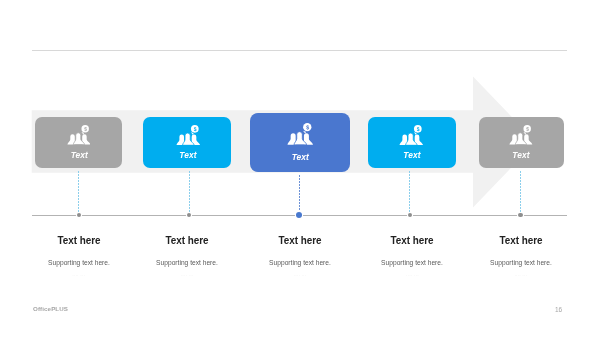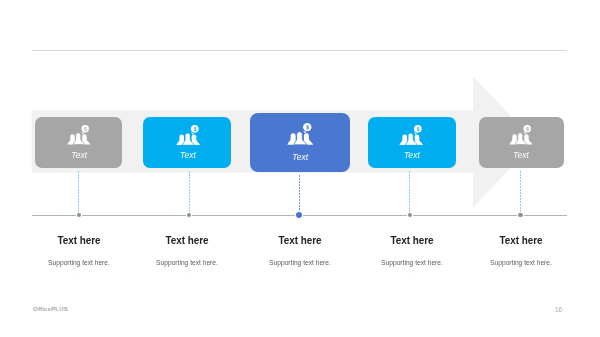--- a/index.html
+++ b/index.html
@@ -8,21 +8,21 @@
   .slide{position:relative;width:600px;height:337px;background:#fff;
          transform:translateZ(0);}
 
   .top-rule{position:absolute;left:32px;top:50px;width:535px;height:1px;background:#d8d8d8;}
 
   .arrow-wrap{position:absolute;left:0;top:0;width:600px;height:337px;}
 
   .card{position:absolute;border-radius:8px;}
   .card .icon{position:absolute;}
   .card .card-label{position:absolute;left:0;width:100%;text-align:center;
-        color:#fff;font-style:italic;font-weight:normal;line-height:1;
+        color:#fff;font-style:italic;font-weight:bold;line-height:1;
         letter-spacing:.1px;transform:translateZ(0);}
 
   .dotline{position:absolute;width:1px;
            background:repeating-linear-gradient(180deg,#8ccfec 0 1.6px,transparent 1.6px 3px);}
   .dotline.active{background:repeating-linear-gradient(180deg,#6d92d6 0 1.6px,transparent 1.6px 3px);}
 
   .timeline{position:absolute;left:32px;top:214.7px;width:535px;height:1.1px;background:#b3b3b3;}
   .tdot{position:absolute;border-radius:50%;background:#8e8e8e;
         box-shadow:0 0 0 1.1px #fff;}
   .tdot.active{background:#4878ce;}

